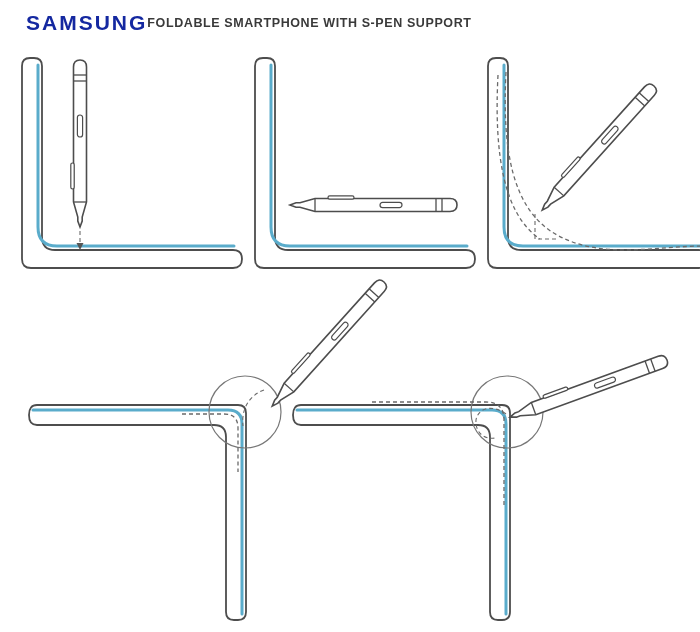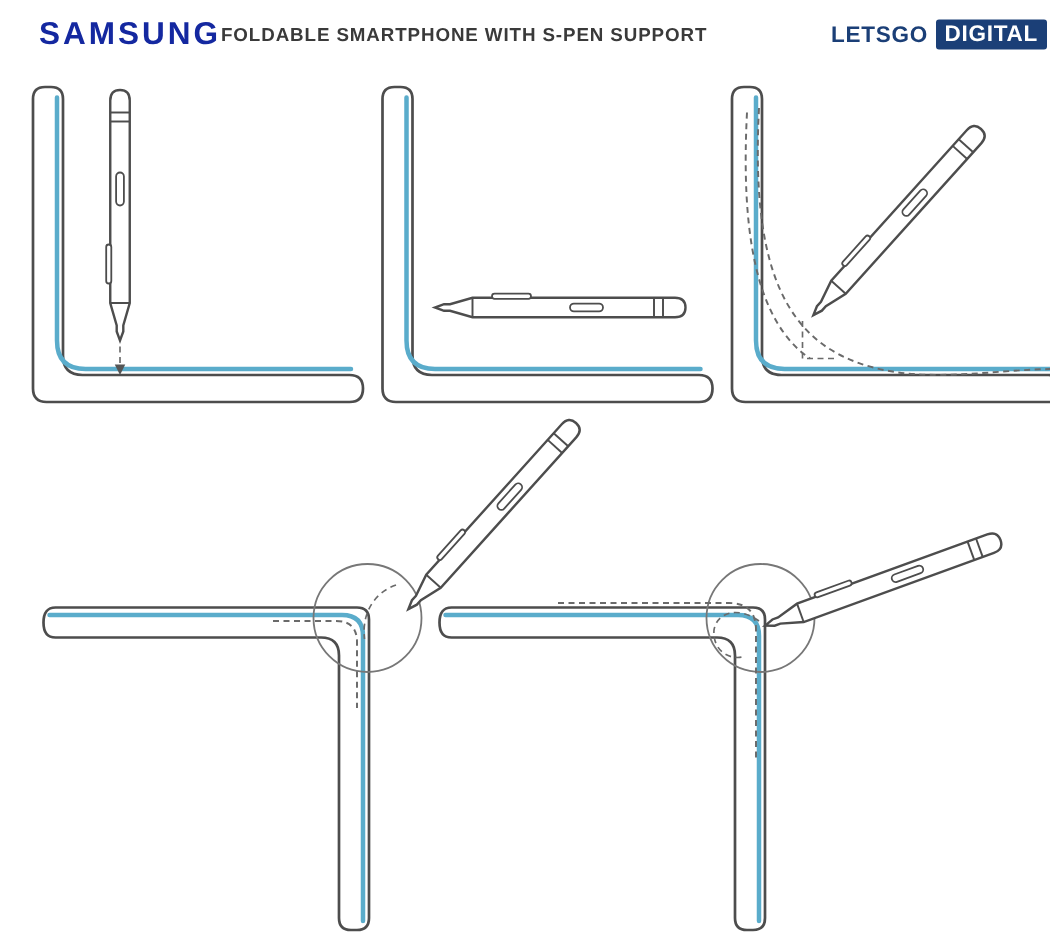--- a/index.html
+++ b/index.html
@@ -45,24 +45,20 @@
   .mark{fill:#555;}
 </style>
 </head>
 <body>
 
 <div class="page">
 
   <header>
     <div class="samsung">SAMSUNG</div>
     <div class="title">FOLDABLE SMARTPHONE WITH S-PEN SUPPORT</div>
-    <div class="lgd">
-      <span class="lgd-letsgo">LETSGO</span>
-      <span class="lgd-digital">DIGITAL</span>
-    </div>
   </header>
 
   <svg class="figures" width="700" height="632" viewBox="0 0 700 632">
     <defs>
 
       <g id="spen">
         <path class="pen-body" d="M -6.5 7 Q -6.5 0 0 0 Q 6.5 0 6.5 7 L 6.5 142 L 2.2 157 L 2.2 161 L 0 167 L -2.2 161 L -2.2 157 L -6.5 142 Z"></path>
         <line class="pen-line" x1="-6.5" y1="15" x2="6.5" y2="15"></line>
         <line class="pen-line" x1="-6.5" y1="21" x2="6.5" y2="21"></line>
         <line class="pen-line" x1="-6.5" y1="142" x2="6.5" y2="142"></line>

